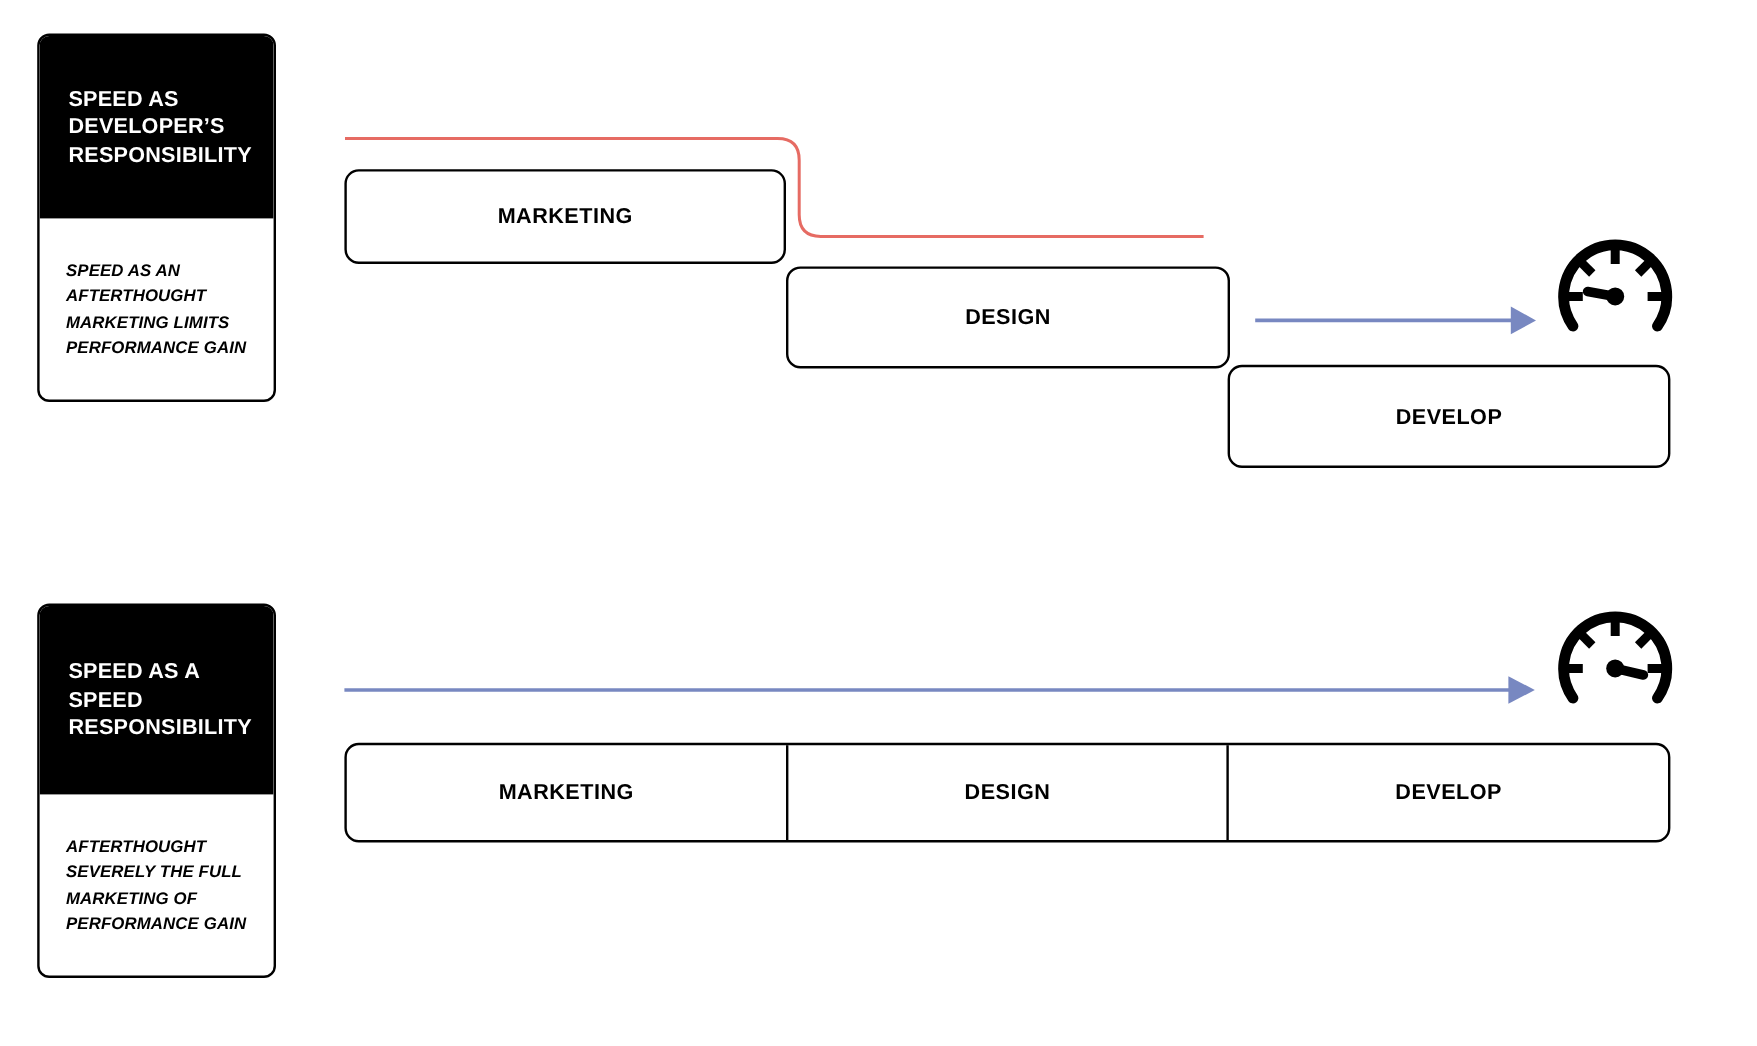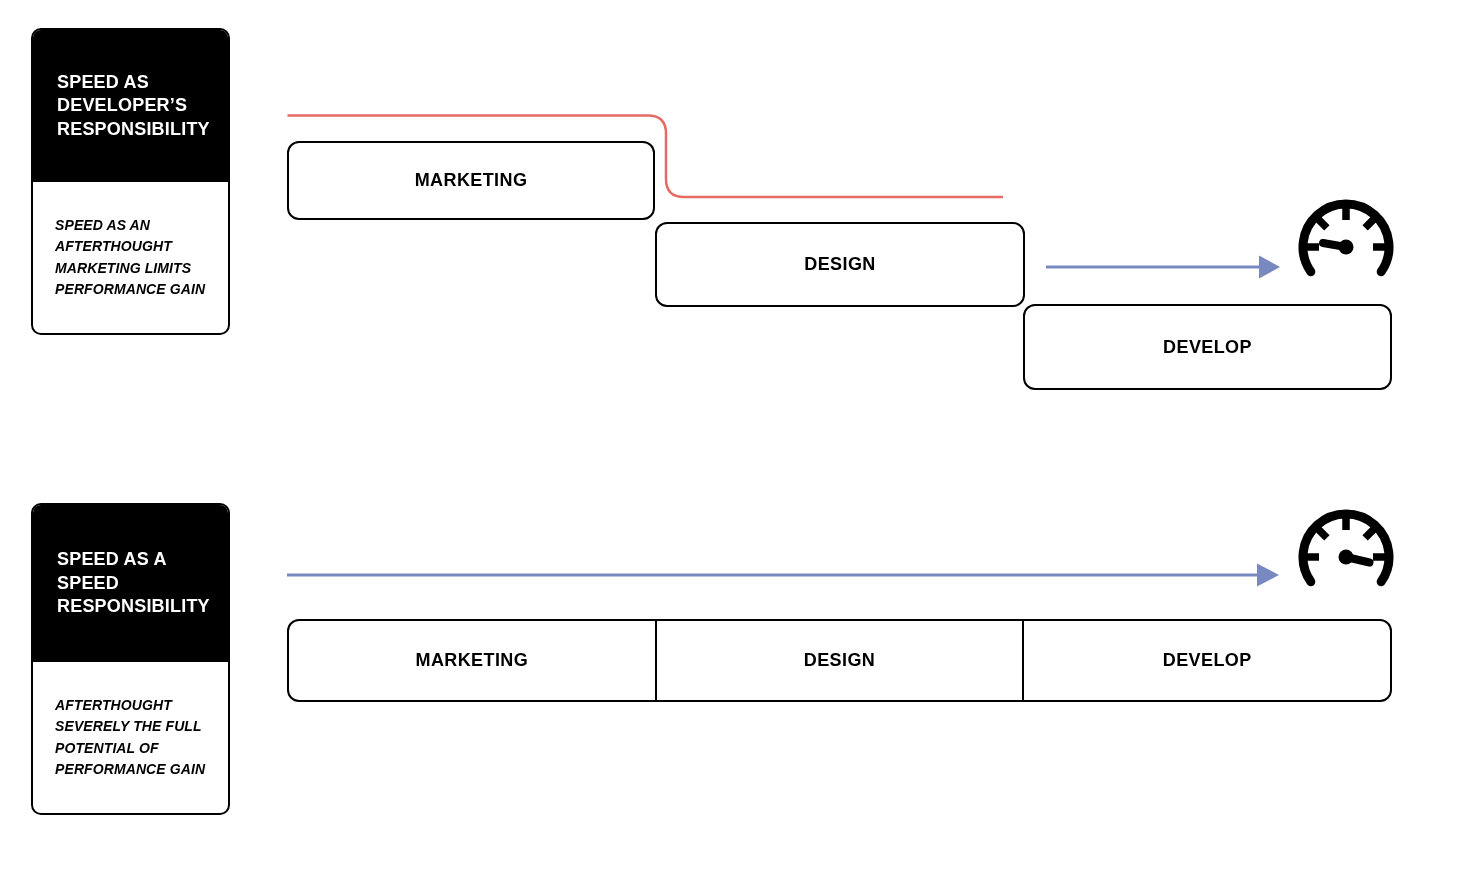--- a/index.html
+++ b/index.html
@@ -92,21 +92,21 @@
 
   <div class="info-card" id="card-bottom">
     <div class="card-black">
       <div class="card-title-line">SPEED AS A</div>
       <div class="card-title-line">SPEED</div>
       <div class="card-title-line">RESPONSIBILITY</div>
     </div>
     <div class="card-white">
       <div class="card-sub-line">AFTERTHOUGHT</div>
       <div class="card-sub-line">SEVERELY THE FULL</div>
-      <div class="card-sub-line">POTENTIAL OF</div>
+      <div class="card-sub-line">MARKETING OF</div>
       <div class="card-sub-line">PERFORMANCE GAIN</div>
     </div>
   </div>
 
   <div class="stage-row">
     <div class="stage-cell">
       <span class="stage-label">MARKETING</span>
     </div>
     <div class="stage-cell">
       <span class="stage-label">DESIGN</span>

